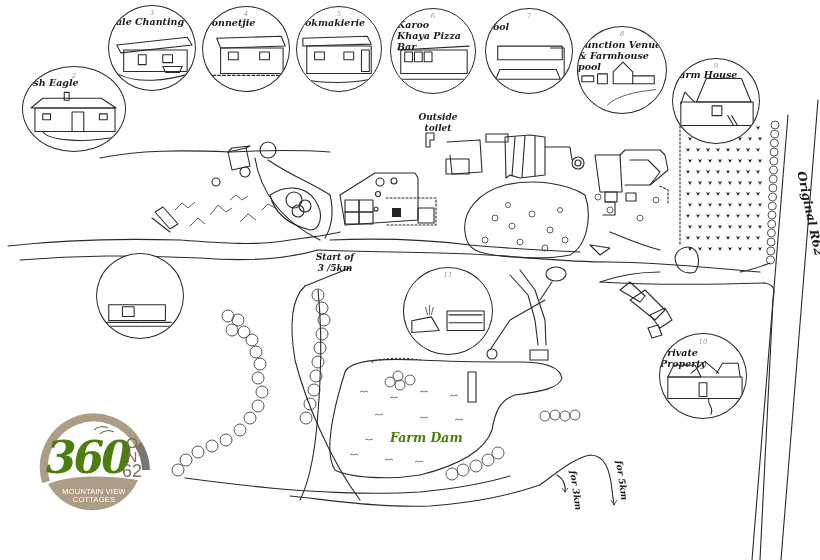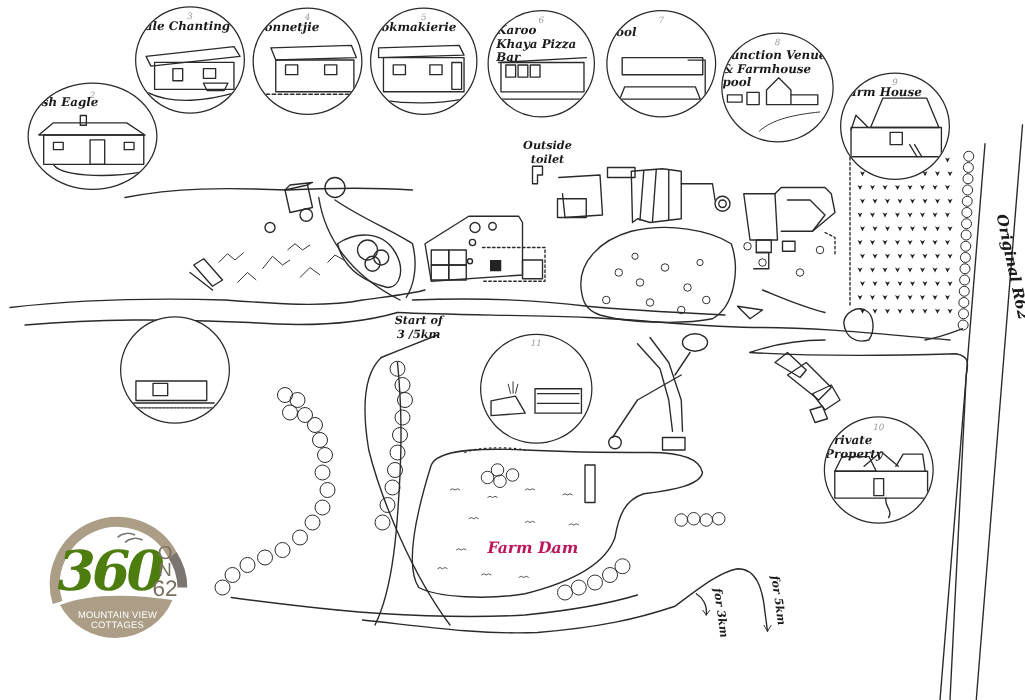--- a/index.html
+++ b/index.html
@@ -6,21 +6,21 @@
   body { width:820px; height:560px; position:relative; overflow:hidden; font-family:"DejaVu Serif", serif; }
   #map { position:absolute; left:0; top:0; width:820px; height:560px; }
   .ink { stroke:#2a2a2a; fill:none; stroke-width:1.1; stroke-linecap:round; stroke-linejoin:round; }
   .ink-thin { stroke:#333; fill:none; stroke-width:0.8; }
   .medallion { position:absolute; border:1.3px solid #2a2a2a; border-radius:50%; background:#fff; overflow:hidden; box-sizing:border-box; }
   .med-num { position:absolute; left:0; right:0; text-align:center; font-size:7px; color:#999; font-style:italic; }
   .med-label { position:absolute; left:0; right:0; font-size:9.5px; font-weight:bold; font-style:italic; color:#1a1a1a; line-height:11px; font-family:"DejaVu Serif", serif; }
   .med-svg { position:absolute; left:0; top:0; width:100%; height:100%; }
   .map-label { position:absolute; font-size:9px; font-weight:bold; font-style:italic; color:#1a1a1a; text-align:center; line-height:11px; font-family:"DejaVu Serif", serif; }
   .road-label { position:absolute; font-size:12px; font-weight:bold; font-style:italic; color:#1a1a1a; transform-origin:left top; transform:rotate(78deg); white-space:nowrap; font-family:"DejaVu Serif", serif; }
-  .dam-label { position:absolute; font-size:12.5px; font-weight:bold; font-style:italic; color:#be185d; font-family:"DejaVu Serif", serif; }
+  .dam-label { position:absolute; font-size:12.5px; font-weight:bold; font-style:italic; color:#4d7c0f; font-family:"DejaVu Serif", serif; }
   .route-label { position:absolute; font-size:9px; font-weight:bold; font-style:italic; color:#1a1a1a; transform-origin:left top; transform:rotate(82deg); white-space:nowrap; }
   .logo { position:absolute; left:38px; top:408px; width:112px; height:112px; }
   .logo-text-360 { position:absolute; left:8px; top:24px; font-size:44px; font-weight:bold; font-style:italic; color:#4d7c0f; font-family:"DejaVu Serif", serif; letter-spacing:-3px; }
   .logo-on { position:absolute; left:84px; top:28px; font-size:15px; color:#7a6f60; font-family:"Liberation Sans", sans-serif; line-height:14px; text-align:center; }
   .logo-sub { position:absolute; left:8px; right:8px; top:80px; font-size:7.5px; color:#fff; text-align:center; font-family:"Liberation Sans", sans-serif; line-height:8px; letter-spacing:0.2px; }
 </style>
 </head>
 <body>
 
 <svg id="map" viewBox="0 0 820 560" xmlns="http://www.w3.org/2000/svg">
@@ -452,21 +452,21 @@
 
 <div class="medallion" style="left:96px;top:253px;width:88px;height:86px;">
   <svg class="med-svg" viewBox="0 0 88 86">
     <rect class="ink" x="12" y="52" width="58" height="16"></rect>
     <rect class="ink" x="26" y="54" width="12" height="10"></rect>
     <path class="ink" d="M10 70 L76 70" stroke-width="2"></path>
     <path class="ink" d="M10 74 L76 74" stroke-dasharray="2,1"></path>
   </svg>
 </div>
 
-<div class="medallion" style="left:384px;top:267px;width:90px;height:88px;text-decoration:underline;">
+<div class="medallion" style="left:403px;top:267px;width:90px;height:88px;text-decoration:underline;">
   <div class="med-num" style="top:3px;">11</div>
   <svg class="med-svg" viewBox="0 0 90 88">
     <rect class="ink" x="44" y="44" width="38" height="20"></rect>
     <path class="ink" d="M46 48 L80 48 M46 56 L80 56"></path>
     <path class="ink" d="M8 54 L28 50 L36 64 L8 66 Z"></path>
     <path class="ink-thin" d="M22 40 L24 48 M26 38 L26 48 M30 40 L28 48"></path>
   </svg>
 </div>
 
 <div class="medallion" style="left:659px;top:333px;width:88px;height:86px;">

